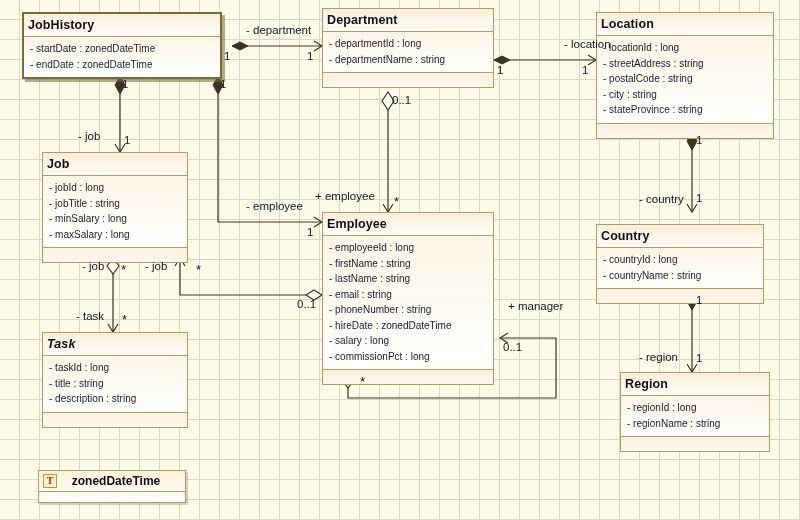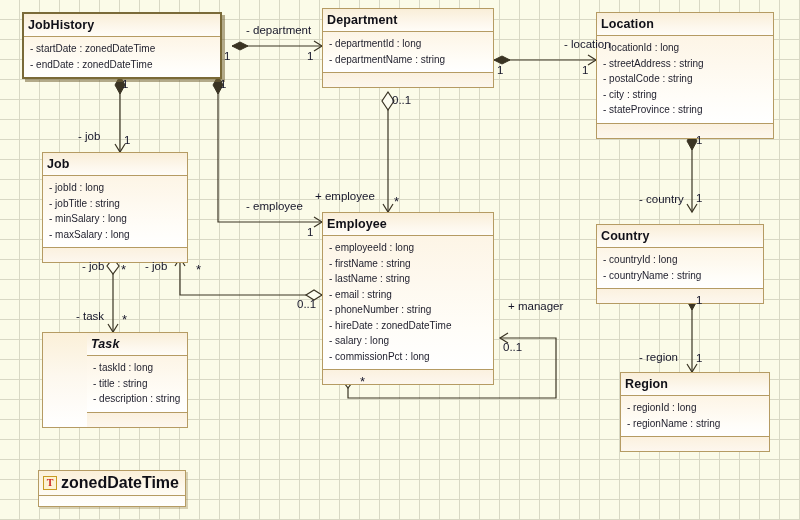--- a/index.html
+++ b/index.html
@@ -87,21 +87,21 @@
     line-height: 12px;
     text-align: center;
     font-family: "Liberation Serif", serif;
     margin-right: 4px;
     flex: 0 0 auto;
   }
   .dt-name {
     flex: 1 1 auto;
     text-align: center;
     font-weight: bold;
-    font-size: 16px;
+    font-size: 12px;
     color: #101018;
     padding-right: 10px;
   }
   .dt-body { height: 10px; }
 
   
   .lbl {
     position: absolute;
     font-size: 11.5px;
     color: #16162a;
@@ -253,21 +253,21 @@
 
   <div class="uml-class" style="left:596px; top:224px; width:168px;">
     <div class="cls-title">Country</div>
     <div class="cls-attrs">
       <div>- countryId : long</div>
       <div>- countryName : string</div>
     </div>
     <div class="cls-ops"></div>
   </div>
 
-  <div class="uml-class" style="left:42px; top:332px; width:146px;padding-left:44px;">
+  <div class="uml-class" style="left:42px; top:332px; width:146px;">
     <div class="cls-title abstract">Task</div>
     <div class="cls-attrs">
       <div>- taskId : long</div>
       <div>- title : string</div>
       <div>- description : string</div>
     </div>
     <div class="cls-ops"></div>
   </div>
 
   <div class="uml-class" style="left:620px; top:372px; width:150px;">

